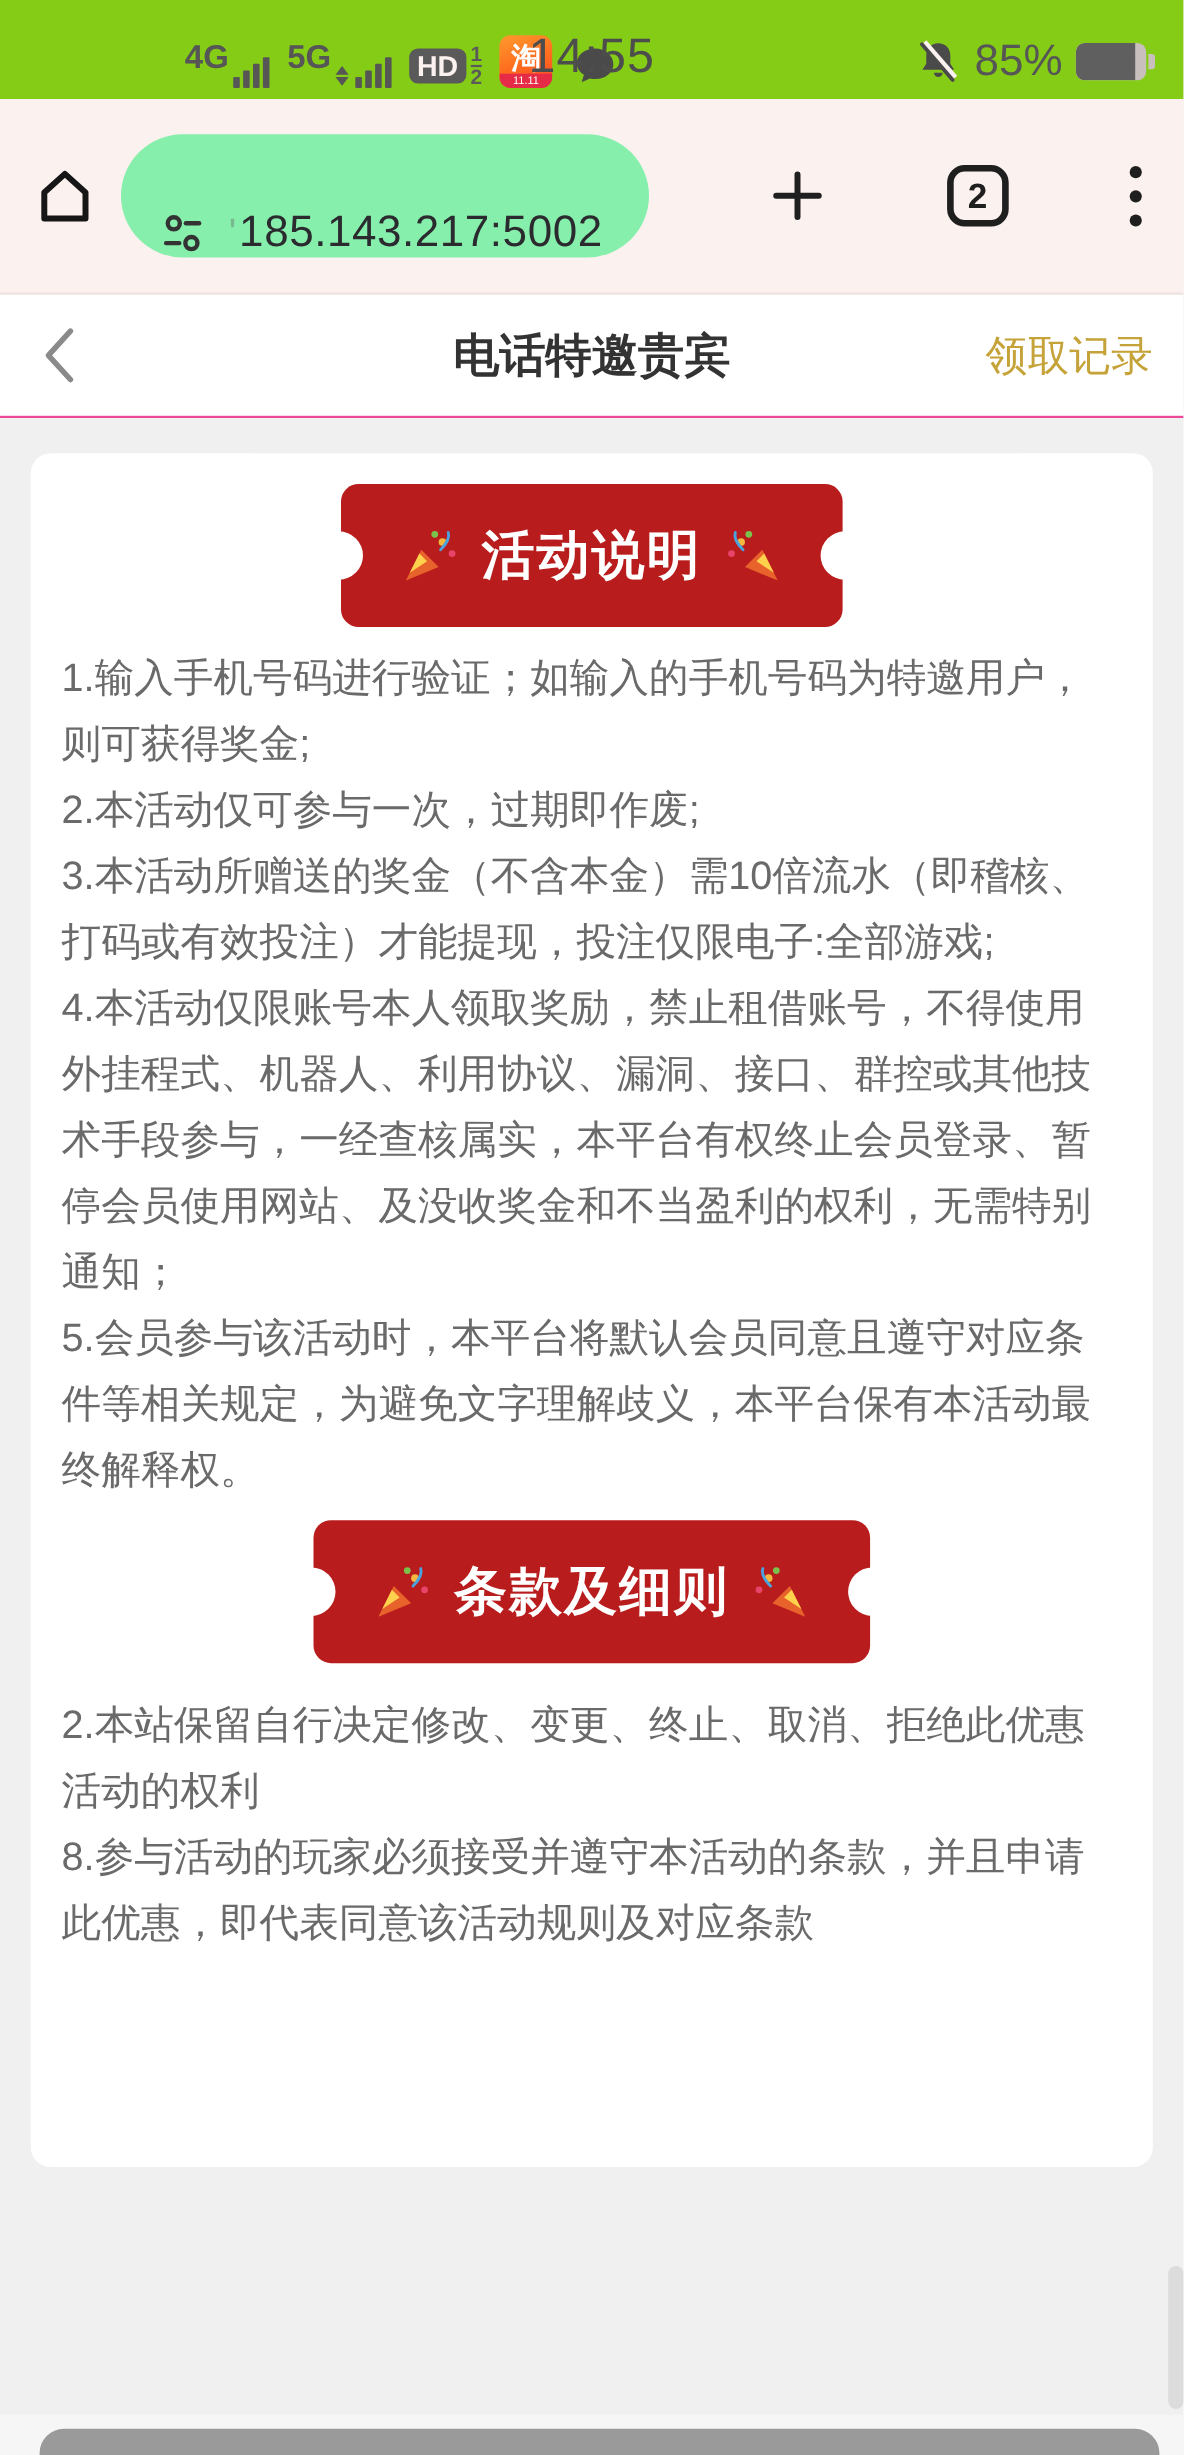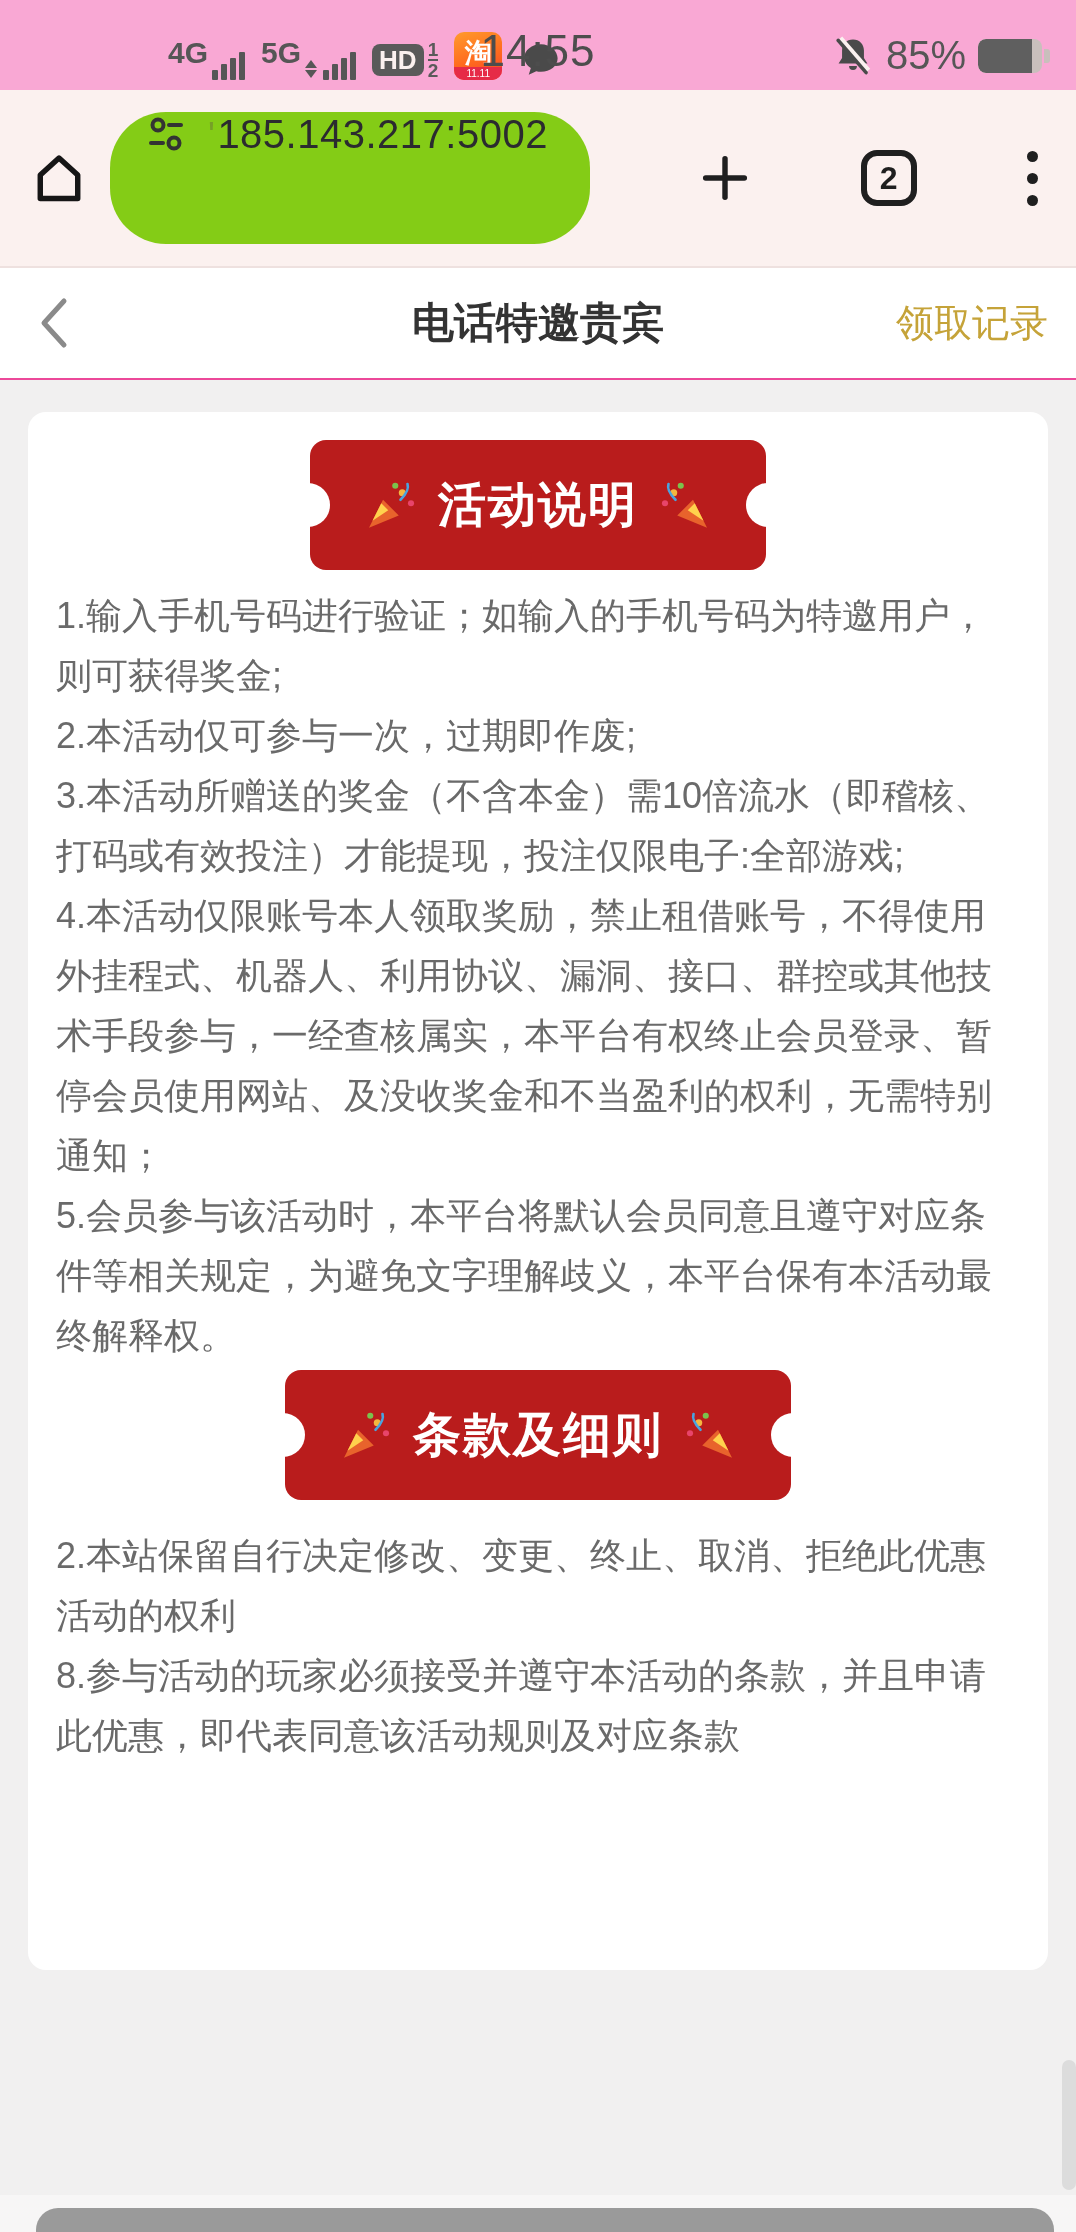--- a/index.html
+++ b/index.html
@@ -1,21 +1,21 @@
 <!DOCTYPE html>
 <html><head>
 <meta charset="utf-8">
 <style>
   * { margin:0; padding:0; box-sizing:border-box; }
   html,body { width:1076px; height:2232px; }
   body { font-family:"Liberation Sans","DejaVu Sans",sans-serif; background:#f1f0f0; overflow:hidden; }
   .screen { position:relative; width:1076px; height:2232px; overflow:hidden; }
 
   
-  .statusbar { height:90px; background:#f9a8d4; position:relative; display:flex; align-items:flex-end; }
+  .statusbar { height:90px; background:#84cc16; position:relative; display:flex; align-items:flex-end; }
   .sb-left { position:absolute; left:168px; bottom:10px; display:flex; align-items:flex-end; gap:16px; }
   .sb-time { position:absolute; left:0; right:0; bottom:14px; text-align:center; font-size:44px; color:#4d4d4d; letter-spacing:1px; }
   .sb-right { position:absolute; right:26px; bottom:12px; display:flex; align-items:center; gap:12px; }
   .net { display:flex; align-items:flex-end; gap:4px; color:#565656; }
   .net .g { font-size:30px; font-weight:bold; line-height:26px; transform:translateY(-14px); }
   .bars { display:flex; align-items:flex-end; gap:3px; }
   .bars i { display:block; width:6px; background:#565656; border-radius:1px; }
   .b1{height:10px;} .b2{height:16px;} .b3{height:22px;} .b4{height:28px;}
   .updown { display:flex; flex-direction:column; gap:2px; margin-right:2px; transform:translateY(-2px); }
   .tri-up { width:0; height:0; border-left:6px solid transparent; border-right:6px solid transparent; border-bottom:8px solid #565656; }
@@ -31,21 +31,21 @@
   .bell-icon { width:42px; height:44px; }
   .batt-pct { font-size:40px; color:#565656; }
   .battery { display:flex; align-items:center; }
   .batt-body { width:64px; height:34px; border-radius:8px; background:#c9bfbc; position:relative; overflow:hidden; }
   .batt-fill { position:absolute; left:0; top:0; bottom:0; width:85%; background:#5f5f5f; border-radius:8px 0 0 8px; }
   .batt-nub { width:6px; height:14px; background:#c9bfbc; border-radius:0 3px 3px 0; margin-left:2px; }
 
   
   .browserbar { height:178px; background:#fbf1ef; display:flex; align-items:center; padding:0 34px 0 30px; border-bottom:2px solid #eee1df; }
   .home-btn { width:58px; height:58px; flex:none; }
-  .url-pill { flex:none; width:480px; height:132px; margin-left:22px; background:#84cc16; border-radius:56px; display:flex; align-items:flex-start; padding:0 34px; }
+  .url-pill { flex:none; width:480px; height:112px; margin-left:22px; background:#86efac; border-radius:56px; display:flex; align-items:flex-end; padding:0 34px; }
   .tune-icon { width:44px; height:44px; flex:none; }
   .url-text { margin-left:20px; font-size:40px; color:#2b2b2f; white-space:nowrap; letter-spacing:0.5px; }
   .url-ghost { color:#5a464b; opacity:.32; margin-right:2px; font-size:36px; }
   .bb-spacer { flex:1; }
   .plus-icon { width:58px; height:58px; }
   .tab-btn { width:56px; height:56px; border:6px solid #1f1f1f; border-radius:16px; display:flex; align-items:center; justify-content:center; }
   .tab-count { font-size:32px; font-weight:bold; color:#1f1f1f; }
   .menu-btn { display:flex; flex-direction:column; gap:11px; padding:4px; }
   .menu-btn i { width:11px; height:11px; border-radius:50%; background:#1f1f1f; }
 
@@ -66,21 +66,21 @@
   .bonus-amount { color:#ecc216; }
 
   .activity-card { margin-top:32px; height:1558px; padding:28px 28px 0; overflow:hidden; }
   .banner { width:fit-content; margin:0 auto; height:130px; background:#b91c1c; border-radius:16px; display:flex; align-items:center; gap:20px; padding:0 52px; position:relative; }
   .banner::before, .banner::after { content:""; position:absolute; top:50%; width:44px; height:44px; border-radius:50%; background:#ffffff; transform:translateY(-50%); }
   .banner::before { left:-24px; }
   .banner::after { right:-24px; }
   .banner-label { color:#ffffff; font-size:48px; font-weight:600; letter-spacing:2px; }
   .popper-icon { width:56px; height:56px; }
   .popper-icon.flip { transform:scaleX(-1); }
-  .banner2 { margin-top:4px; }
+  .banner2 { margin-top:16px; }
   .rules-list { margin-top:16px; }
   .rules-list p, .terms-list p { font-size:36px; line-height:60px; color:#6a6a6a; }
   .terms-list { margin-top:26px; }
 
   
   .below-card { position:absolute; left:0; right:0; top:2195px; bottom:0; background:#f7f6f6; }
   .home-indicator { position:absolute; left:36px; top:2208px; width:1018px; height:46px; background:#9a9a9a; border-radius:22px; }
   .scroll-thumb { position:absolute; right:0; top:2060px; width:14px; height:130px; background:#dcdcdc; border-radius:7px; }
 </style>
 </head>

